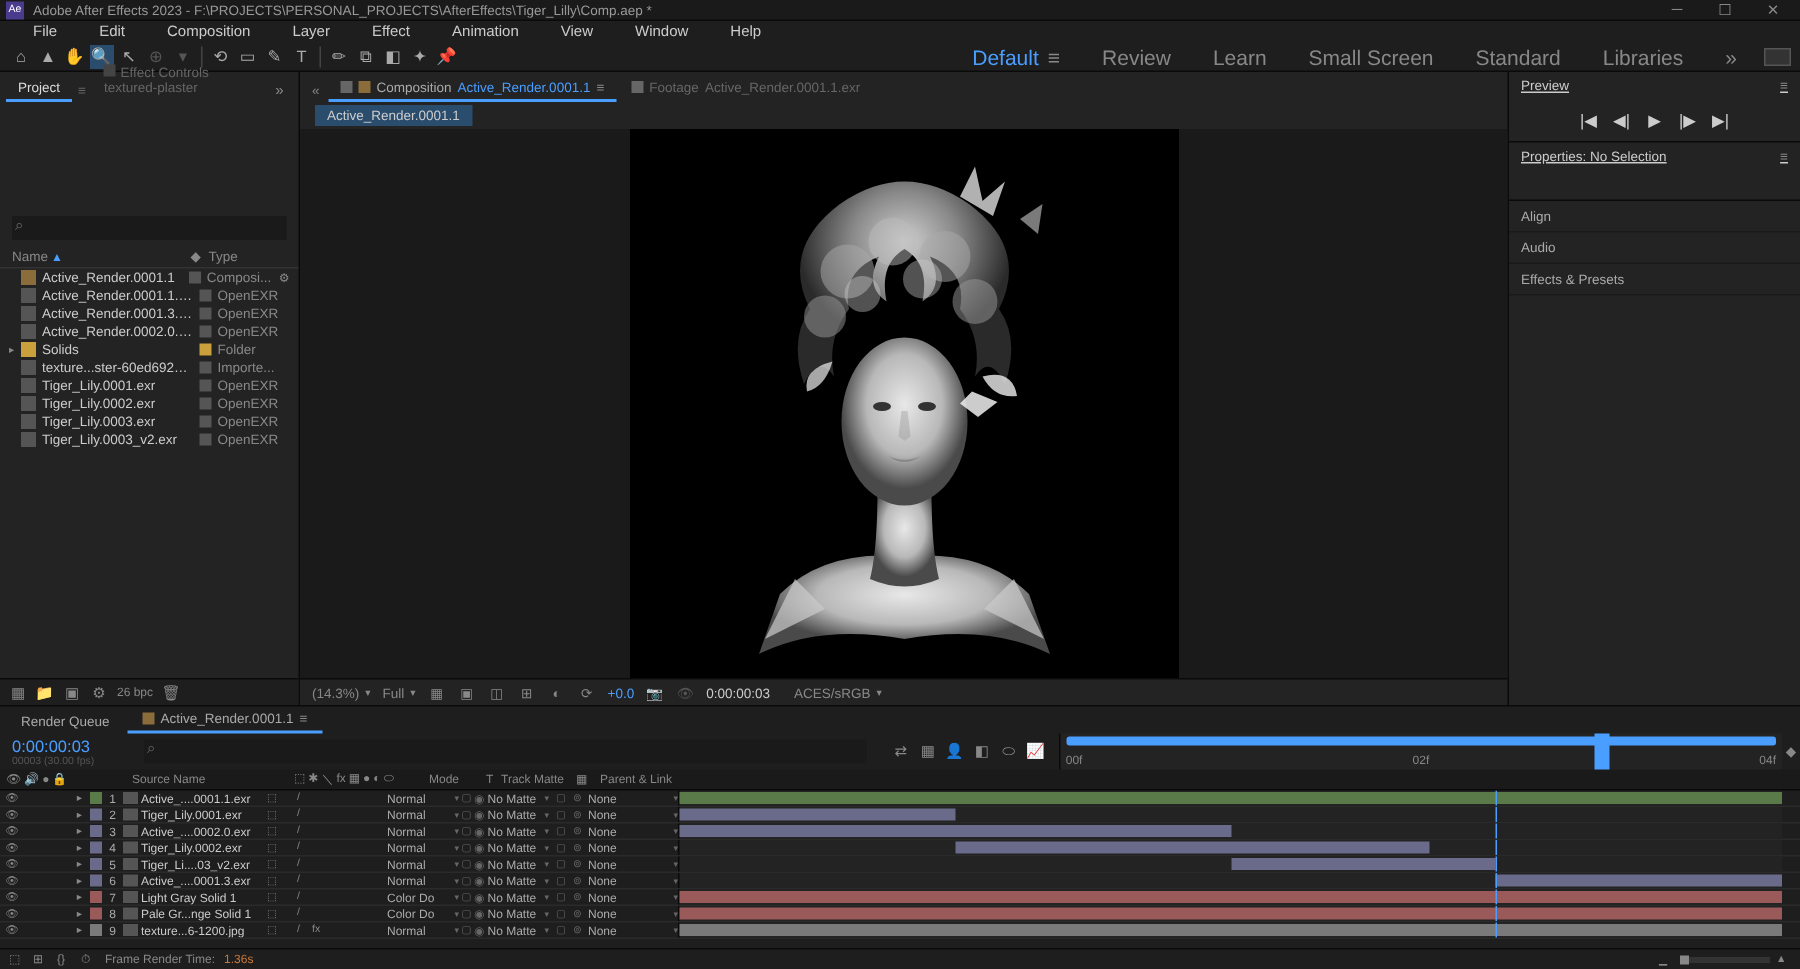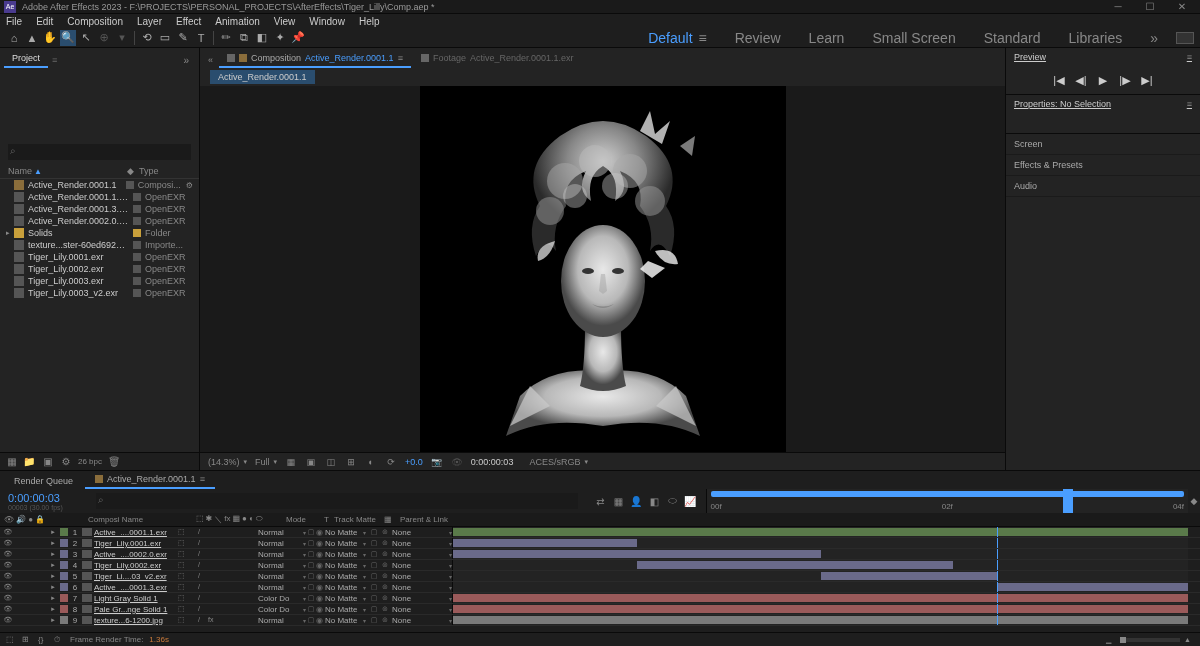--- a/index.html
+++ b/index.html
@@ -6,21 +6,21 @@
 body { background: #1e1e1e; color: #ccc; font-size: 10px; overflow: hidden; width: 1200px; height: 646px; }
 
 
 .titlebar { height: 14px; background: #1a1a1a; display: flex; align-items: center; padding: 0 4px; border-bottom: 1px solid #0a0a0a; }
 .app-icon { width: 12px; height: 12px; background: #4a3b8f; margin-right: 6px; font-size: 7px; color: #fff; display: flex; align-items: center; justify-content: center; }
 .titlebar-text { color: #999; font-size: 9px; flex: 1; }
 .win-controls { display: flex; gap: 20px; margin-right: 8px; }
 .win-btn { width: 12px; height: 12px; color: #888; cursor: pointer; font-size: 10px; display: flex; align-items: center; justify-content: center; }
 
 
-.menubar { height: 14px; background: #1e1e1e; display: flex; align-items: center; padding: 0 0; gap: 2px; }
+.menubar { height: 14px; background: #1e1e1e; display: flex; align-items: center; padding: 0 16px; gap: 16px; }
 .menu-item { padding: 1px 6px; color: #ccc; font-size: 10px; cursor: pointer; }
 
 
 .toolbar { height: 20px; background: #1e1e1e; display: flex; align-items: center; padding: 0 6px; gap: 2px; border-bottom: 1px solid #0a0a0a; }
 .tool { width: 16px; height: 16px; display: flex; align-items: center; justify-content: center; cursor: pointer; color: #aaa; font-size: 11px; }
 .tool.active { background: #2a4d6e; }
 .tool-sep { width: 1px; height: 14px; background: #444; margin: 0 2px; }
 .workspace-tabs { margin-left: auto; display: flex; gap: 8px; align-items: center; }
 .ws-tab { padding: 2px 10px; color: #888; font-size: 14px; cursor: pointer; }
 .ws-tab.active { color: #4a9eff; }
@@ -115,21 +115,21 @@
 .tlc-parent { width: 70px; }
 
 .tl-layers { flex: 1; overflow-y: auto; }
 .tl-layer { height: 11px; display: flex; align-items: center; font-size: 8px; border-bottom: 1px solid #2a2a2a; }
 .tll-switches { width: 48px; display: flex; gap: 2px; padding-left: 4px; }
 .tll-sw { width: 8px; height: 8px; color: #888; font-size: 7px; display: flex; align-items: center; justify-content: center; }
 .tll-arrow { width: 10px; color: #888; font-size: 7px; text-align: center; }
 .tll-color { width: 8px; height: 8px; margin: 0 2px; }
 .tll-num { width: 10px; color: #aaa; text-align: center; }
 .tll-icon { width: 10px; height: 8px; background: #555; margin: 0 2px; }
-.tll-name { width: 84px; color: #ccc; overflow: hidden; white-space: nowrap; text-decoration: underline; }
+.tll-name { width: 84px; color: #ccc; overflow: hidden; white-space: nowrap; }
 .tll-flags { width: 80px; display: flex; gap: 2px; }
 .tll-flag { width: 8px; color: #888; font-size: 7px; }
 .tll-mode { width: 48px; display: flex; align-items: center; }
 .tll-mode-val { color: #aaa; flex: 1; }
 .tll-dd { font-size: 6px; color: #666; }
 .tll-t { width: 10px; color: #666; font-size: 7px; text-align: center; }
 .tll-matte { width: 50px; display: flex; align-items: center; gap: 2px; }
 .tll-parent { width: 70px; display: flex; align-items: center; gap: 2px; }
 .tll-link { width: 8px; color: #666; font-size: 7px; }
 .tll-track { flex: 1; position: relative; height: 100%; border-left: 1px solid #0a0a0a; background: #232323; }
@@ -202,20 +202,23 @@
       <div class="snap-icon"></div>
     </div>
 </div>
 
 <div class="main">
 
   <div class="project-panel">
     <div class="panel-tabs">
       <div class="panel-tab active">Project</div>
       <div style="color:#666;font-size:9px;padding:3px 2px">≡</div>
+      <div class="panel-tab" style="color:#666">
+        <span style="display:inline-block;width:8px;height:8px;background:#444;margin-right:3px"></span><span>Effect Controls textured-plaster</span>
+      </div>
       <div class="panel-tab-close">»</div>
     </div>
     <div class="project-preview"></div>
     <div class="project-search">
       <div class="search-wrap">
         <span class="search-icon">⌕</span>
         <input class="search-input" placeholder="" style="">
       </div>
     </div>
     <div class="project-header">
@@ -417,23 +420,23 @@
         <div class="pc-btn">▶|</div>
       </div>
     </div>
     <div class="rp-section">
       <div class="rp-header">
         <span>Properties: No Selection</span>
         <span class="rp-menu">≡</span>
       </div>
       <div style="height:20px"></div>
     </div>
-    <div class="rp-item">Screen</div>
+    <div class="rp-item">Align</div>
+    <div class="rp-item">Audio</div>
     <div class="rp-item">Effects &amp; Presets</div>
-    <div class="rp-item">Audio</div>
   </div>
 
 </div>
 
 <div class="timeline-area">
   <div class="tl-tabs">
     <div class="tl-tab">Render Queue</div>
     <div class="tl-tab active">
       <span style="width:8px;height:8px;background:#8a6d3b;display:inline-block"></span>
       <span>Active_Render.0001.1</span>
@@ -473,21 +476,21 @@
     </div>
   </div>
   <div class="tl-columns">
     <div class="tlc tlc-switches">
       <span>👁</span>
       <span>🔊</span>
       <span>●</span>
       <span>🔒</span>
     </div>
     <div class="tlc" style="width:36px"></div>
-    <div class="tlc tlc-name">Composi Name</div>
+    <div class="tlc tlc-name">Source Name</div>
     <div class="tlc tlc-flags">
       <span>⬚</span>
         <span>✱</span>
         <span>＼</span>
         <span>fx</span>
         <span>▦</span>
         <span>●</span>
         <span>◐</span>
         <span>⬭</span>
     </div>

